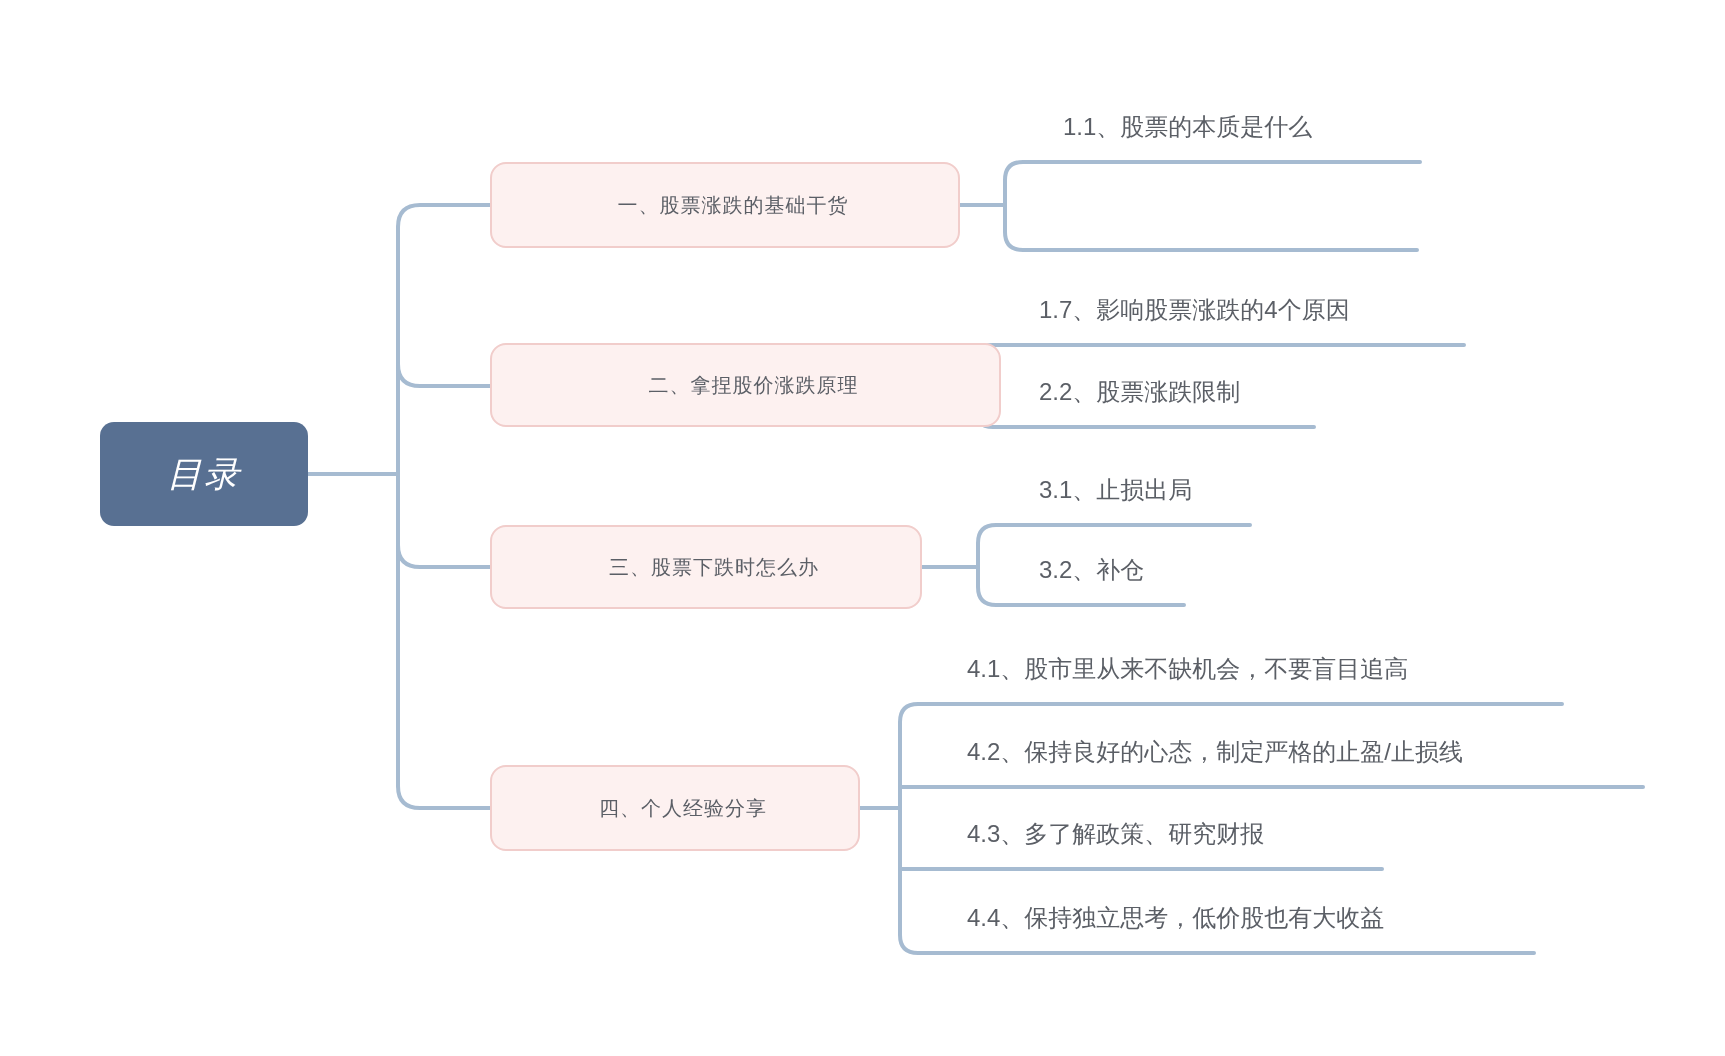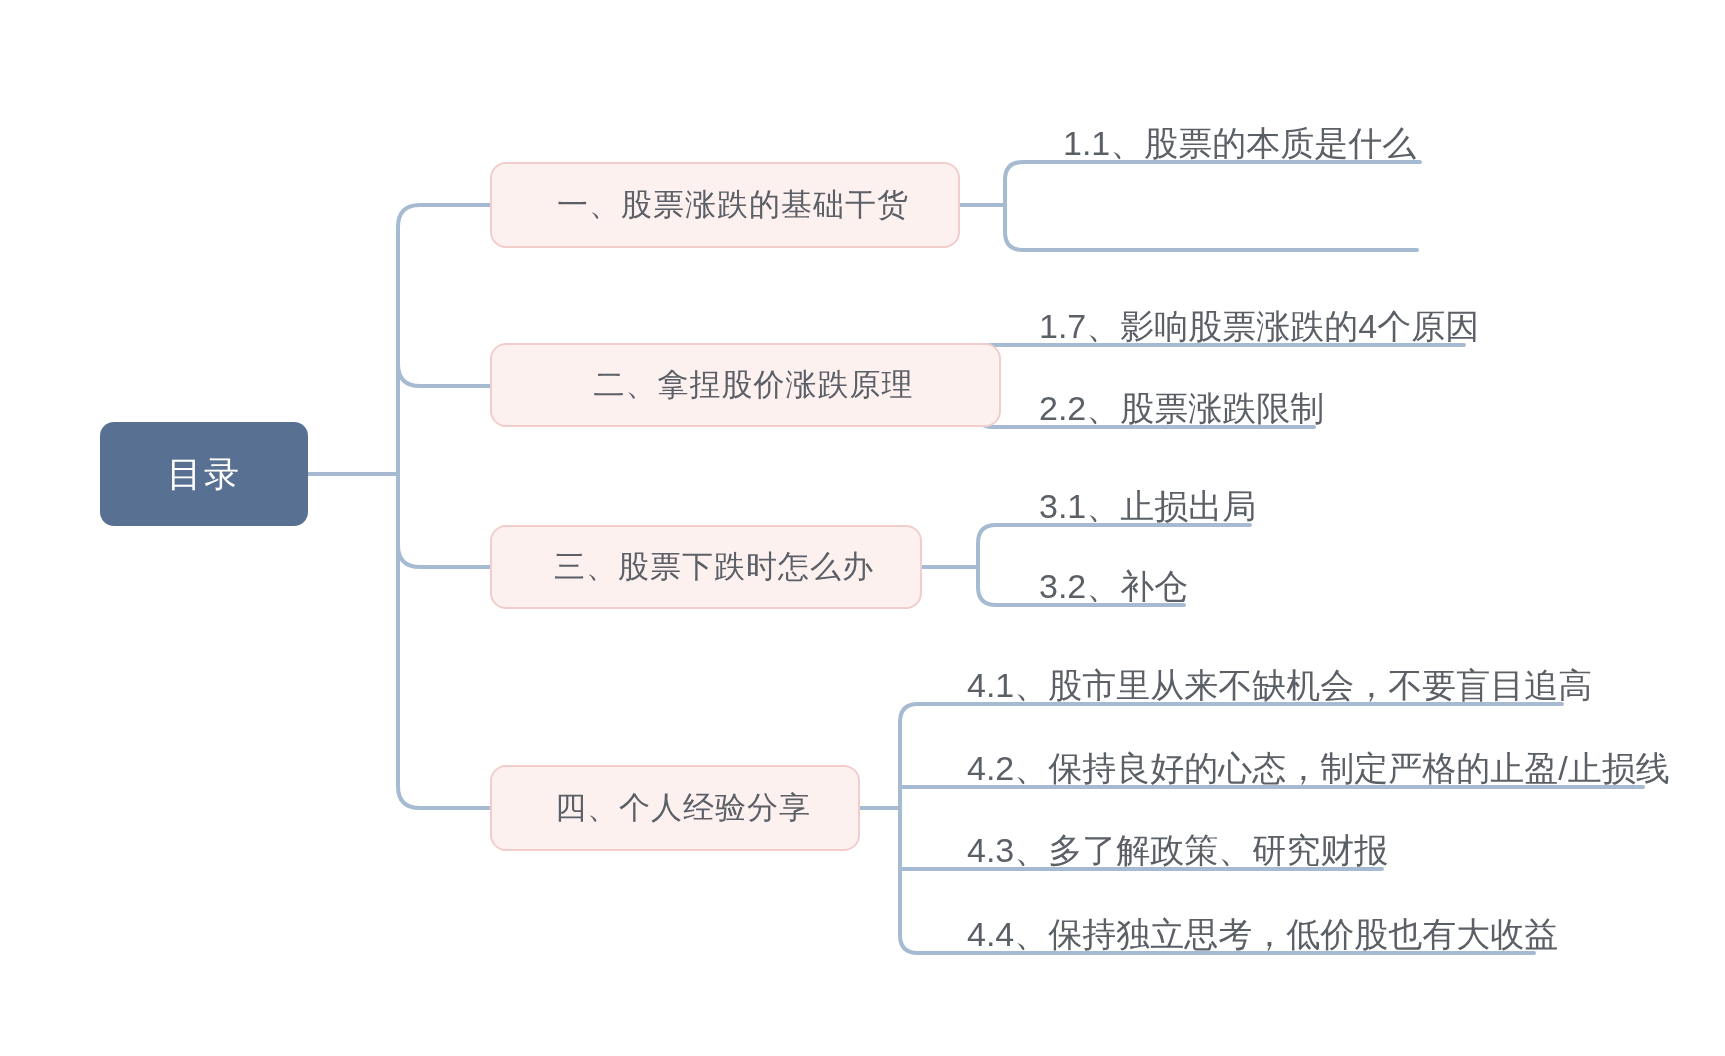--- a/index.html
+++ b/index.html
@@ -14,33 +14,33 @@
     overflow:hidden;
   }
   .canvas{position:relative;width:1725px;height:1056px;}
   .connector-layer{position:absolute;left:0;top:0;width:1725px;height:1056px;}
   .connector-layer path{fill:none;stroke:var(--connector);stroke-width:4;stroke-linecap:round;}
   .node{position:absolute;display:flex;align-items:center;justify-content:center;
         box-sizing:border-box;white-space:nowrap;cursor:default;}
   .root-node{
     left:100px;top:422px;width:208px;height:104px;
     background:var(--root-bg);color:var(--root-text);
-    border-radius:14px;font-size:35px;font-weight:500;letter-spacing:2px;
+    border-radius:14px;font-size:35px;font-weight:500;letter-spacing:2px;font-style:italic;
   }
   .branch-node{
     background:var(--branch-bg);border:2px solid var(--branch-border);
-    border-radius:16px;color:var(--text);font-size:31px;letter-spacing:1px;padding-left:16px;
+    border-radius:16px;color:var(--text);font-size:20px;letter-spacing:1px;padding-left:16px;
   }
   .branch-1{left:490px;top:162px;width:470px;height:86px;}
   .branch-2{left:490px;top:343px;width:511px;height:84px;}
   .branch-3{left:490px;top:525px;width:432px;height:84px;}
   .branch-4{left:490px;top:765px;width:370px;height:86px;}
   .sub-node{
     position:absolute;height:44px;line-height:44px;
-    color:var(--text);font-size:34px;white-space:nowrap;margin-top:16px;
+    color:var(--text);font-size:24px;white-space:nowrap;
   }
 </style>
 </head>
 <body>
 
 <div class="canvas">
 
   <svg class="connector-layer" viewBox="0 0 1725 1056" xmlns="http://www.w3.org/2000/svg">
     <path d="M308 474 H398"></path>
     <path d="M398 227 V786"></path>

